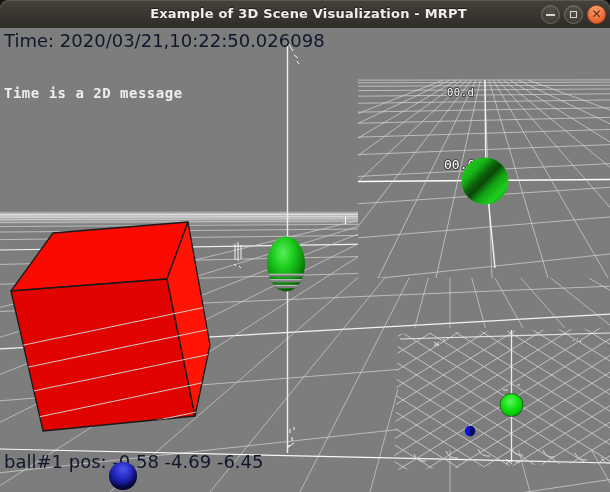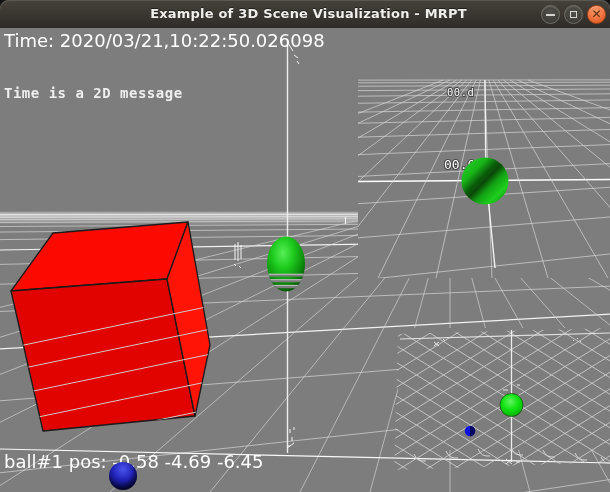--- a/index.html
+++ b/index.html
@@ -9,21 +9,21 @@
   .window-title{position:absolute;left:7px;right:0;top:6px;text-align:center;font-size:13px;font-weight:bold;color:#f1efeb;text-shadow:0 -1px 0 rgba(0,0,0,.5);letter-spacing:.2px;}
   .controls{position:absolute;right:4px;top:5px;display:flex;gap:4px;}
   .wbtn{width:19px;height:19px;border-radius:50%;display:flex;align-items:center;justify-content:center;box-sizing:border-box;cursor:default;}
   .wbtn.gray{background:radial-gradient(circle at 50% 38%,#52504a,#3e3c36 75%);border:1px solid #6f6d64;box-shadow:inset 0 1px 1px rgba(255,255,255,.18);}
   .wbtn.orange{background:radial-gradient(circle at 45% 32%,#f79d6b,#ec6a35 60%,#d85a22);border:1px solid #b34a18;box-shadow:inset 0 1px 1px rgba(255,255,255,.4);}
   .glyph-min{display:block;width:9px;height:2px;background:#d6d4cd;margin-top:1px;}
   .glyph-max{display:block;width:7px;height:7px;border:1.5px solid #d6d4cd;box-sizing:border-box;}
   .glyph-close{color:#5a2a10;font-size:12px;font-weight:bold;line-height:1;margin-top:-1px;}
   .viewport{position:absolute;left:0;top:28px;width:610px;height:464px;background:#7d7d7d;}
   .viewport svg{position:absolute;left:0;top:0;}
-  .hud{position:absolute;color:#ffffff;white-space:pre;z-index:5;}
+  .hud{position:absolute;color:#0f172a;white-space:pre;z-index:5;}
   .hud-time{left:4px;top:2px;font-size:18px;}
   .hud-msg{left:4px;top:57px;font-size:14px;font-weight:bold;color:#efefef;font-family:"DejaVu Sans Mono","Liberation Mono",monospace;letter-spacing:.5px;}
   .hud-ball{left:4px;top:423px;font-size:18px;}
   .hud-blue-ball{position:absolute;left:109px;top:434px;width:28px;height:28px;border-radius:50%;z-index:6;
      background:radial-gradient(circle at 50% 26%,#4a54ea 0%,#2326bd 40%,#0d0e70 72%,#04042f 100%);
      box-shadow:inset -2px -4px 5px rgba(0,0,0,.55);}
   svg text{font-family:"DejaVu Sans Mono","Liberation Mono",monospace;paint-order:stroke;stroke:#454545;stroke-width:2px;stroke-linejoin:round;fill:#fff;}
 </style>
 </head>
 <body>

